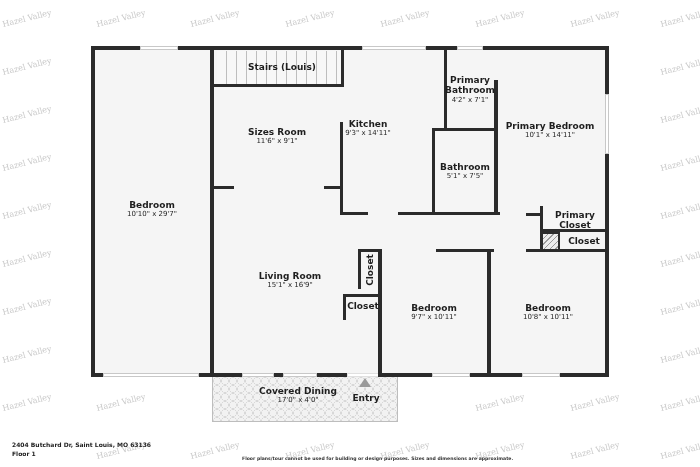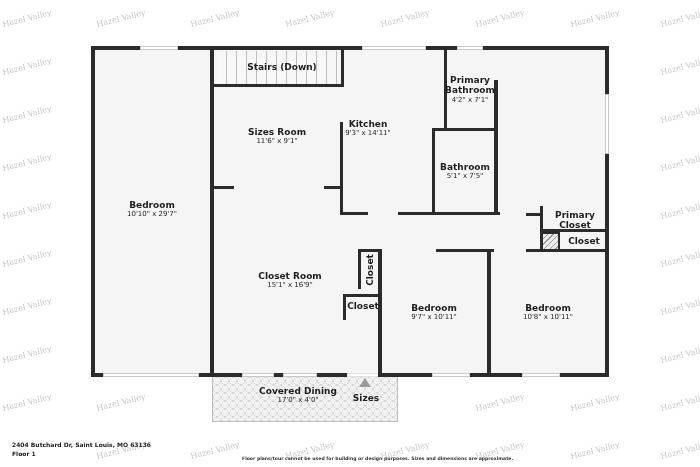--- a/index.html
+++ b/index.html
@@ -113,48 +113,52 @@
   <div class="wall" style="left:378px;top:249px;width:4px;height:128px;"></div>
   <div class="wall" style="left:487px;top:249px;width:4px;height:128px;"></div>
 
   <div class="entry-arrow"></div>
 
   <div class="lbl" style="left:152px;top:209px">
     <span class="n">Bedroom</span>
     <span class="d">10'10" x 29'7"</span>
   </div>
   <div class="lbl" style="left:282px;top:67px">
-    <span class="n">Stairs (Down)</span>
+    <span class="n">Stairs (Louis)</span>
   </div>
   <div class="lbl" style="left:277px;top:136px">
     <span class="n">Sizes Room</span>
     <span class="d">11'6" x 9'1"</span>
   </div>
   <div class="lbl" style="left:368px;top:128px">
     <span class="n">Kitchen</span>
     <span class="d">9'3" x 14'11"</span>
   </div>
   <div class="lbl" style="left:470px;top:89px">
     <span class="n">Primary</span>
     <span class="n">Bathroom</span>
     <span class="d">4'2" x 7'1"</span>
   </div>
+  <div class="lbl" style="left:550px;top:130px">
+    <span class="n">Primary Bedroom</span>
+    <span class="d">10'1" x 14'11"</span>
+  </div>
   <div class="lbl" style="left:465px;top:171px">
     <span class="n">Bathroom</span>
     <span class="d">5'1" x 7'5"</span>
   </div>
   <div class="lbl" style="left:575px;top:220px">
     <span class="n">Primary</span>
     <span class="n">Closet</span>
   </div>
   <div class="lbl" style="left:584px;top:241px">
     <span class="n">Closet</span>
   </div>
   <div class="lbl" style="left:290px;top:280px">
-    <span class="n">Closet Room</span>
+    <span class="n">Living Room</span>
     <span class="d">15'1" x 16'9"</span>
   </div>
   <div class="lbl" style="left:370px;top:270px;transform:translate(-50%,-50%) rotate(-90deg);">
     <span class="n">Closet</span>
   </div>
   <div class="lbl" style="left:363px;top:306px">
     <span class="n">Closet</span>
   </div>
   <div class="lbl" style="left:434px;top:312px">
     <span class="n">Bedroom</span>
@@ -162,21 +166,21 @@
   </div>
   <div class="lbl" style="left:548px;top:312px">
     <span class="n">Bedroom</span>
     <span class="d">10'8" x 10'11"</span>
   </div>
   <div class="lbl" style="left:298px;top:395px">
     <span class="n">Covered Dining</span>
     <span class="d">17'0" x 4'0"</span>
   </div>
   <div class="lbl" style="left:366px;top:398px">
-    <span class="n">Sizes</span>
+    <span class="n">Entry</span>
   </div>
 
   <div class="footer-addr">
     <div>2404 Butchard Dr, Saint Louis, MO 63136</div>
     <div>Floor 1</div>
   </div>
   <div class="footer-note">Floor plans/tour cannot be used for building or design purposes. Sizes and dimensions are approximate.</div>
 </div>
 
 </body></html>

